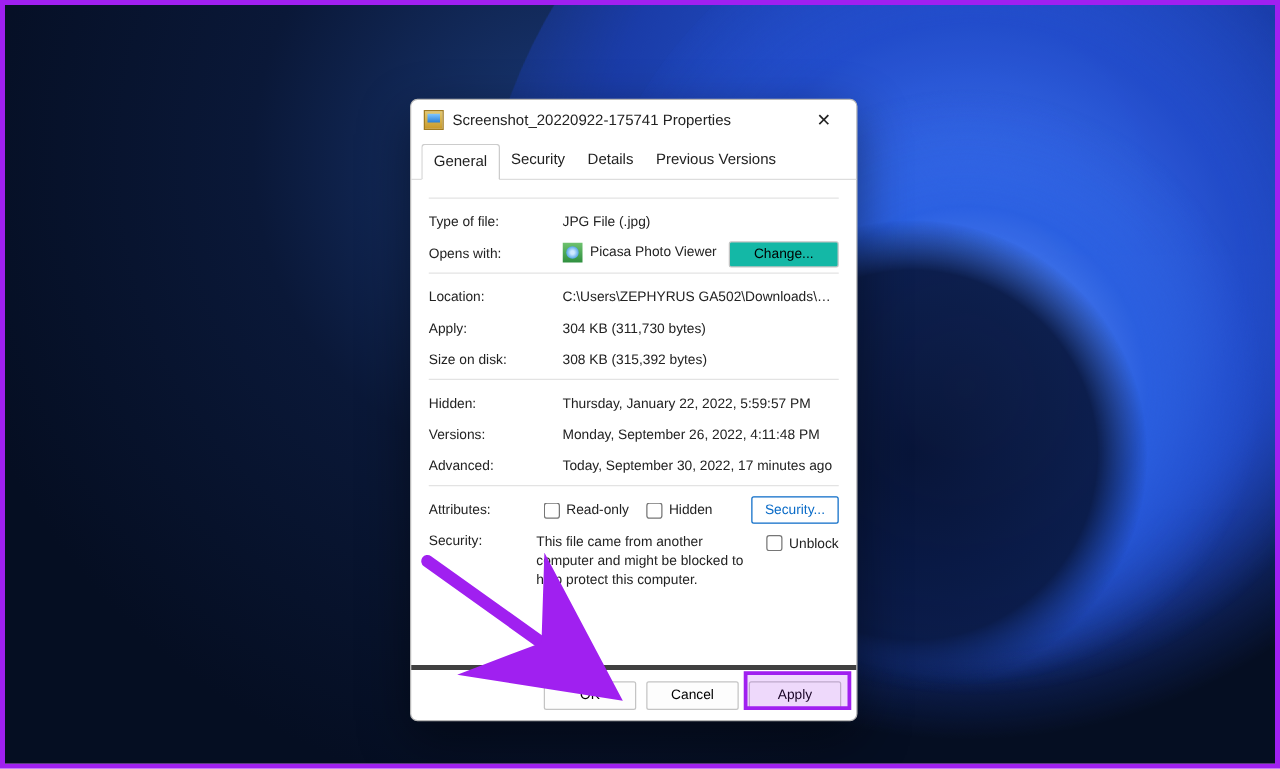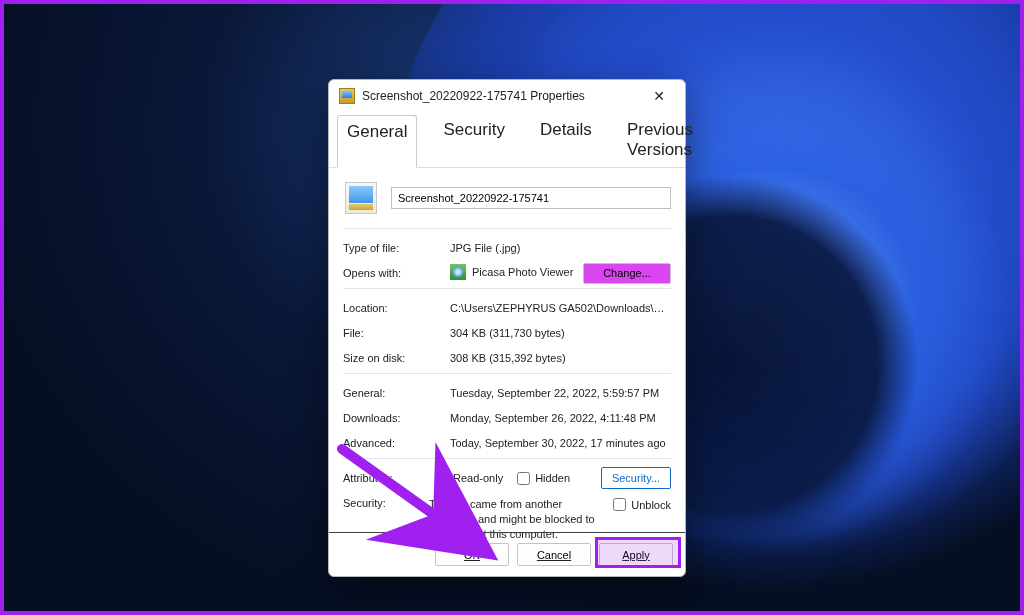--- a/index.html
+++ b/index.html
@@ -35,52 +35,52 @@
     box-shadow: 0 14px 42px rgba(0,0,0,.45);
     font-size: 11px;
     color: #222;
   }
   .titlebar { display:flex; align-items:center; height:32px; padding:0 6px 0 10px; }
   .file-ico { width:16px; height:16px; background:linear-gradient(#e2c86f,#c99a2a); border:1px solid #a17b1f; margin-right:7px; display:inline-block; position:relative;}
   .file-ico::after{content:"";position:absolute;left:2px;top:2px;width:10px;height:7px;background:linear-gradient(#7fc6ff,#2a7fd4);}
   .title-txt { flex:1; font-size:12px; color:#222; }
   .close-btn { width:40px; height:28px; display:flex; align-items:center; justify-content:center; font-size:14px; color:#222; cursor:pointer; border-radius:3px;}
 
-  .tabs { display:flex; padding: 2px 8px 0 8px; border-bottom:1px solid #ddd; gap:17px; font-size:17px;}
+  .tabs { display:flex; padding: 2px 8px 0 8px; border-bottom:1px solid #ddd; gap:0; font-size:12px;}
   .tab { padding:6px 9px 7px 9px; color:#222; cursor:pointer; position:relative; }
   .tab.active { border:1px solid #ccc; border-bottom:1px solid #fff; border-radius:3px 3px 0 0; background:#fff; top:1px;}
 
   .body { padding: 10px 14px 6px 14px; }
 
   .file-header { display:flex; align-items:center; gap:14px; padding:4px 0 10px 2px;}
   .thumb { width:32px; height:32px; border:1px solid #c9c9c9; background:linear-gradient(#f7f7f2,#ecead8); position:relative; }
   .thumb::after{content:"";position:absolute;left:3px;top:3px;right:3px;bottom:10px;background:linear-gradient(#8dc8ff,#3e97e8);}
   .thumb::before{content:"";position:absolute;left:3px;right:3px;bottom:3px;height:6px;background:linear-gradient(#e7c76f,#caa23e);}
   .fname-input { flex:1; height:22px; border:1px solid #bfbfbf; padding:2px 6px; font-size:11px; background:#fff; }
 
   .sep { border:none; border-top:1px solid #e3e3e3; margin:4px 0 8px 0;}
 
   .row { display:flex; align-items:center; min-height:22px; margin:3px 0; font-size:11px; }
   .lbl { width:78px; color:#222; flex-shrink:0;}
   .val { flex:1; color:#222; white-space:nowrap; overflow:hidden; text-overflow:ellipsis;margin-left:29px;}
   .opens-app { display:inline-flex; align-items:center; gap:6px;justify-content:center;}
   .app-ico{ width:16px; height:16px; background:linear-gradient(#6fc36f,#2f8f3f); display:inline-block; position:relative;}
   .app-ico::after{content:"";position:absolute;left:3px;top:3px;width:10px;height:10px;border-radius:50%;background:radial-gradient(#cfe9ff 20%,#55a6e6 70%);}
-  .chg-btn { width:88px; height:21px; font-size:11px; border:1px solid #c4c4c4; background:#d946ef; cursor:pointer; border-radius:2px;}
+  .chg-btn { width:88px; height:21px; font-size:11px; border:1px solid #c4c4c4; background:#14b8a6; cursor:pointer; border-radius:2px;}
 
   .attr-row { display:flex; align-items:center; gap:14px; }
   .chk { display:inline-flex; align-items:center; gap:5px; font-size:11px; }
   .chk input { width:13px; height:13px; }
   .adv-btn { margin-left:auto; height:22px; padding:0 10px; font-size:11px; border:1px solid #0a6bc7; color:#0a6bc7; background:#fff; border-radius:2px; cursor:pointer;}
 
   .sec-row { display:flex; gap:8px; }
   .sec-txt { flex:1; font-size:11px; line-height:1.35; color:#222;}
   .unblock { display:inline-flex; align-items:center; gap:5px; font-size:11px; margin-top:1px;}
 
-  .button-bar { position:absolute; left:0; right:0; bottom:0; height:44px; display:flex; align-items:center; justify-content:flex-end; gap:8px; padding:0 12px; border-top:1px solid #404040;text-decoration:underline;}
+  .button-bar { position:absolute; left:0; right:0; bottom:0; height:44px; display:flex; align-items:center; justify-content:flex-end; gap:8px; padding:0 12px; border-top:4px solid #404040;}
   .btn { width:74px; height:23px; font-size:11px; border:1px solid #c4c4c4; background:#fdfdfd; border-radius:2px; cursor:pointer;}
 
   
   .hl-apply { position:absolute; border:3px solid #a020f0; background:rgba(160,32,240,.16); pointer-events:none;}
   .arrow { position:absolute; pointer-events:none; }
   .arrow svg { overflow:visible; }
 </style>
 </head>
 <body>
 
@@ -102,24 +102,20 @@
 
     <div class="tabs">
       <div class="tab active"><span>General</span></div>
       <div class="tab"><span>Security</span></div>
       <div class="tab"><span>Details</span></div>
       <div class="tab"><span>Previous Versions</span></div>
     </div>
 
     <div class="body">
 
-      <div class="file-header">
-        <div class="thumb"></div>
-        <input class="fname-input" value="Screenshot_20220922-175741" style="">
-      </div>
 
       <hr class="sep">
 
       <div class="row">
         <div class="lbl">Type of file:</div>
         <div class="val">JPG File (.jpg)</div>
       </div>
 
       <div class="row">
         <div class="lbl">Opens with:</div>
@@ -132,36 +128,36 @@
         <button class="chg-btn">Change...</button>
       </div>
 
       <hr class="sep">
 
       <div class="row">
         <div class="lbl">Location:</div>
         <div class="val">C:\Users\ZEPHYRUS GA502\Downloads\GT\Reddit No</div>
       </div>
       <div class="row">
-        <div class="lbl">File:</div>
+        <div class="lbl">Apply:</div>
         <div class="val">304 KB (311,730 bytes)</div>
       </div>
       <div class="row">
         <div class="lbl">Size on disk:</div>
         <div class="val">308 KB (315,392 bytes)</div>
       </div>
 
       <hr class="sep">
 
       <div class="row">
-        <div class="lbl">General:</div>
-        <div class="val">Tuesday, September 22, 2022, 5:59:57 PM</div>
-      </div>
-      <div class="row">
-        <div class="lbl">Downloads:</div>
+        <div class="lbl">Hidden:</div>
+        <div class="val">Thursday, January 22, 2022, 5:59:57 PM</div>
+      </div>
+      <div class="row">
+        <div class="lbl">Versions:</div>
         <div class="val">Monday, September 26, 2022, 4:11:48 PM</div>
       </div>
       <div class="row">
         <div class="lbl">Advanced:</div>
         <div class="val">Today, September 30, 2022, 17 minutes ago</div>
       </div>
 
       <hr class="sep">
 
       <div class="row attr-row">

